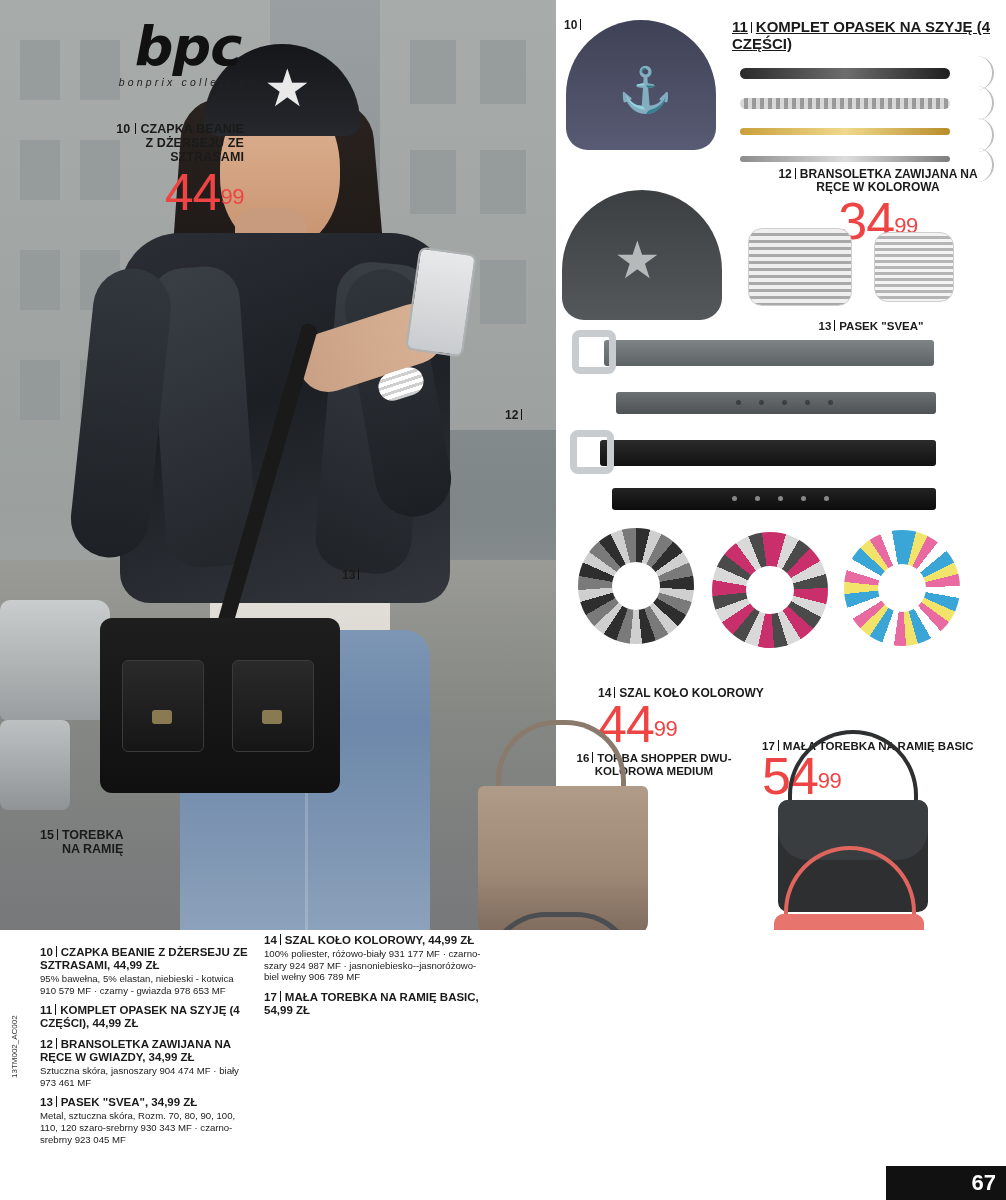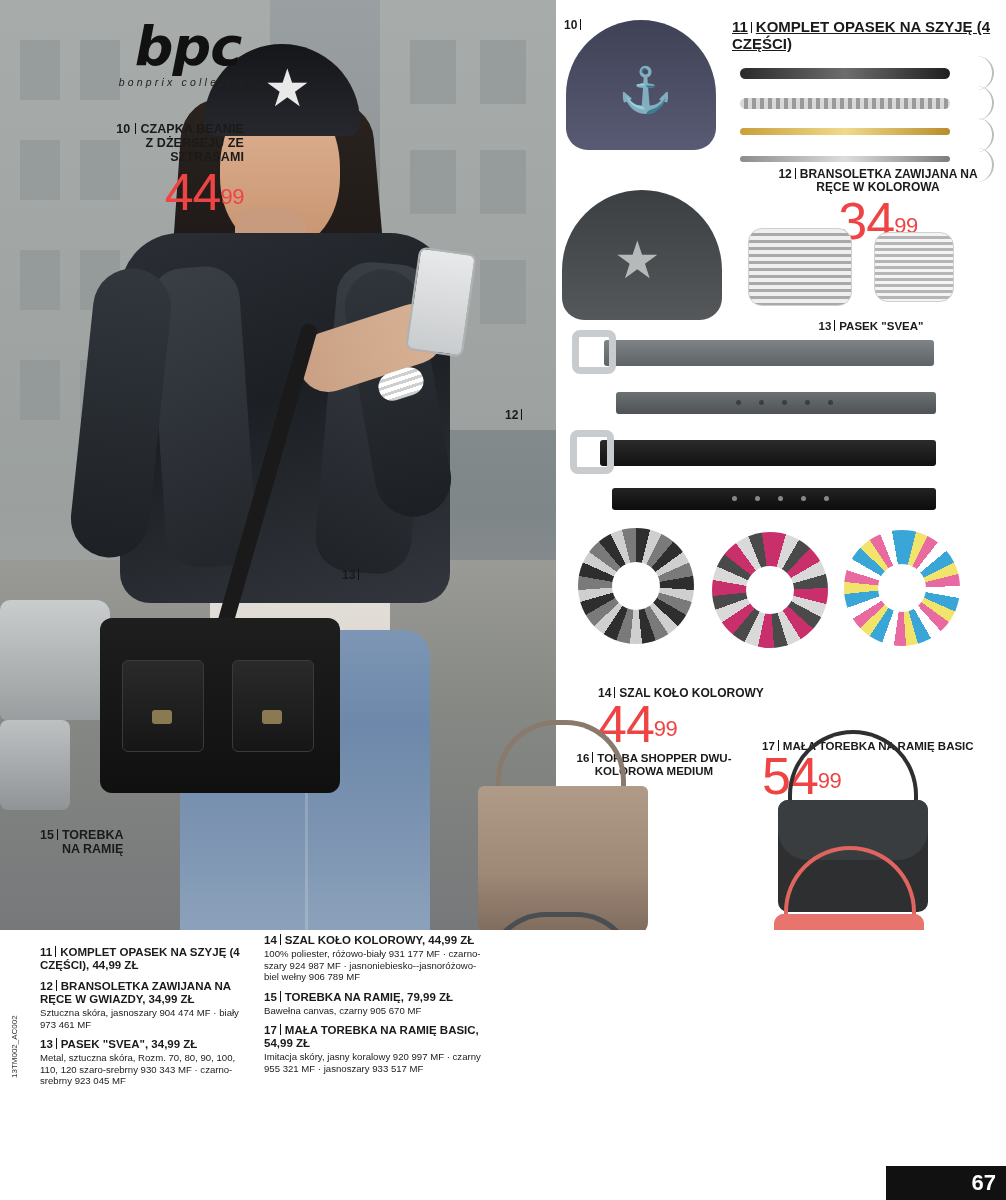--- a/index.html
+++ b/index.html
@@ -464,44 +464,43 @@
       </div>
     <div class="sbagStrap" style="left:232px;top:960px;width:130px;height:72px;border-color:#cfd2d4;"></div>
     <div class="sbag sb3">
         <div class="flap"></div>
       </div>
   </div>
 
   <div class="bottom">
     <div class="colL">
       <div class="entry">
+        <div class="h"><span>10</span><span class="barline"></span><span>CZAPKA BEANIE Z DŻERSEJU ZE SZTRASAMI, 44,99 ZŁ</span></div>
+        <div class="d">95% bawełna, 5% elastan, niebieski - kotwica 910 579 MF · czarny - gwiazda  978 653 MF</div>
+      </div>
+      <div class="entry">
         <div class="h"><span>11</span><span class="barline"></span><span>KOMPLET OPASEK NA SZYJĘ (4 CZĘŚCI), 44,99 ZŁ</span></div>
       </div>
       <div class="entry">
         <div class="h"><span>12</span><span class="barline"></span><span>BRANSOLETKA ZAWIJANA NA RĘCE W GWIAZDY, 34,99 ZŁ</span></div>
         <div class="d">Sztuczna skóra, jasnoszary  904 474 MF · biały  973 461 MF</div>
       </div>
       <div class="entry">
         <div class="h"><span>13</span><span class="barline"></span><span>PASEK "SVEA", 34,99 ZŁ</span></div>
         <div class="d">Metal, sztuczna skóra, Rozm. 70, 80, 90, 100, 110, 120  szaro-srebrny  930 343 MF · czarno-srebrny  923 045 MF</div>
       </div>
     </div>
 
     <div class="colR">
       <div class="entry">
         <div class="h"><span>14</span><span class="barline"></span><span>SZAL KOŁO KOLOROWY, 44,99 ZŁ</span></div>
         <div class="d">100% poliester, różowo-biały  931  177 MF · czarno-szary  924 987 MF · jasnoniebiesko--jasnoróżowo-biel wełny  906 789 MF</div>
       </div>
       <div class="entry">
-        <div class="h"><span>15</span><span class="barline"></span><span>TOREBKA NA RAMIĘ, 79,99 ZŁ</span></div>
-        <div class="d">Bawełna canvas, czarny  905 670 MF</div>
-      </div>
-      <div class="entry">
         <div class="h"><span>17</span><span class="barline"></span><span>MAŁA TOREBKA NA RAMIĘ BASIC, 54,99 ZŁ</span></div>
-        <div class="d">Imitacja skóry, jasny koralowy  920 997 MF · czarny 955 321 MF · jasnoszary  933 517 MF</div>
       </div>
     </div>
   </div>
 
   <div class="sideCode">13TM002_AC002</div>
 
   <div class="pageNo">
     <span>67</span>
   </div>
 </div>

